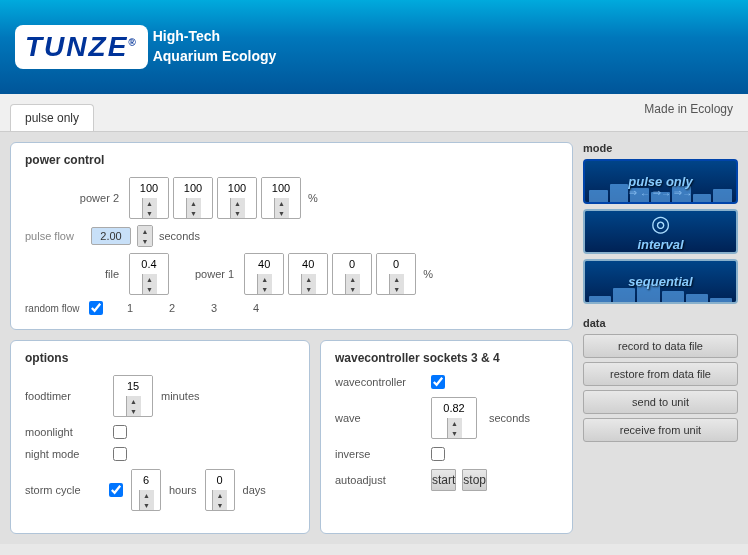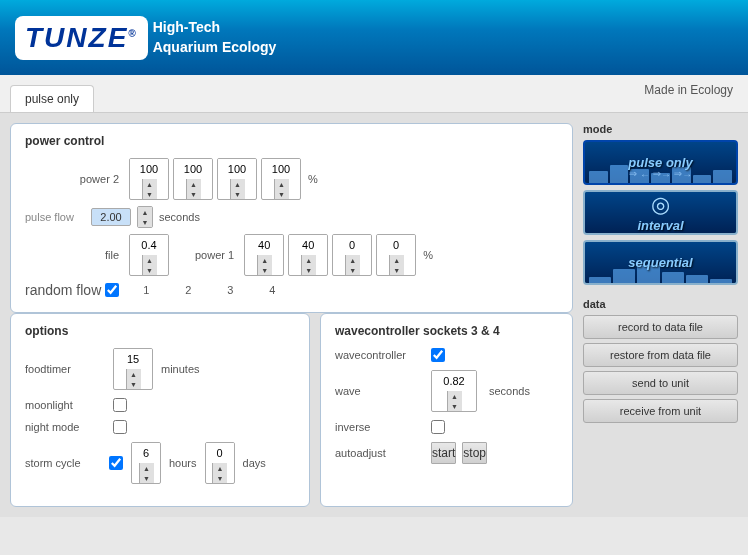--- a/index.html
+++ b/index.html
@@ -1,21 +1,21 @@
 <!DOCTYPE html>
 <html><head>
   <meta charset="utf-8">
   <style>
     * { box-sizing: border-box; margin: 0; padding: 0; }
     body { font-family: Arial, sans-serif; font-size: 12px; background: #e8e8e8; width: 748px; height: 555px; overflow: hidden; }
 
     
     .header {
       background: linear-gradient(180deg, #00aadd 0%, #0077bb 40%, #005599 100%);
-      height: 75px;
+      height: 94px;
       display: flex;
       align-items: center;
       padding: 0 15px;
       position: relative;
     }
     .logo-box {
       background: white;
       border-radius: 8px;
       padding: 6px 10px;
       display: flex;
@@ -69,20 +69,21 @@
       display: flex;
       padding: 10px;
       gap: 10px;
       background: #e0e0e0;
     }
 
     .left-panel {
       flex: 1;
       display: flex;
       flex-direction: column;
+      gap: 10px;
     }
 
     
     .panel-box {
       background: white;
       border: 1px solid #b0c4d8;
       border-radius: 6px;
       padding: 10px 14px 14px;
     }
     .panel-title {
@@ -454,21 +455,21 @@
           <input type="text" value="0" style="">
           <div class="spin-buttons">
             <button class="spin-btn">▲</button>
             <button class="spin-btn">▼</button>
           </div>
         </div>
         <span class="percent-label">%</span>
       </div>
 
       <div class="random-row">
-        <span style="min-width:60px;font-size:14px;color:#555;">random flow</span>
+        <span style="min-width:60px;font-size:10px;color:#555;">random flow</span>
         <input type="checkbox" checked="" style="">
         <div class="channel-numbers">
           <span class="ch-num">1</span>
           <span class="ch-num">2</span>
           <span class="ch-num">3</span>
           <span class="ch-num">4</span>
         </div>
       </div>
     </div>
 

